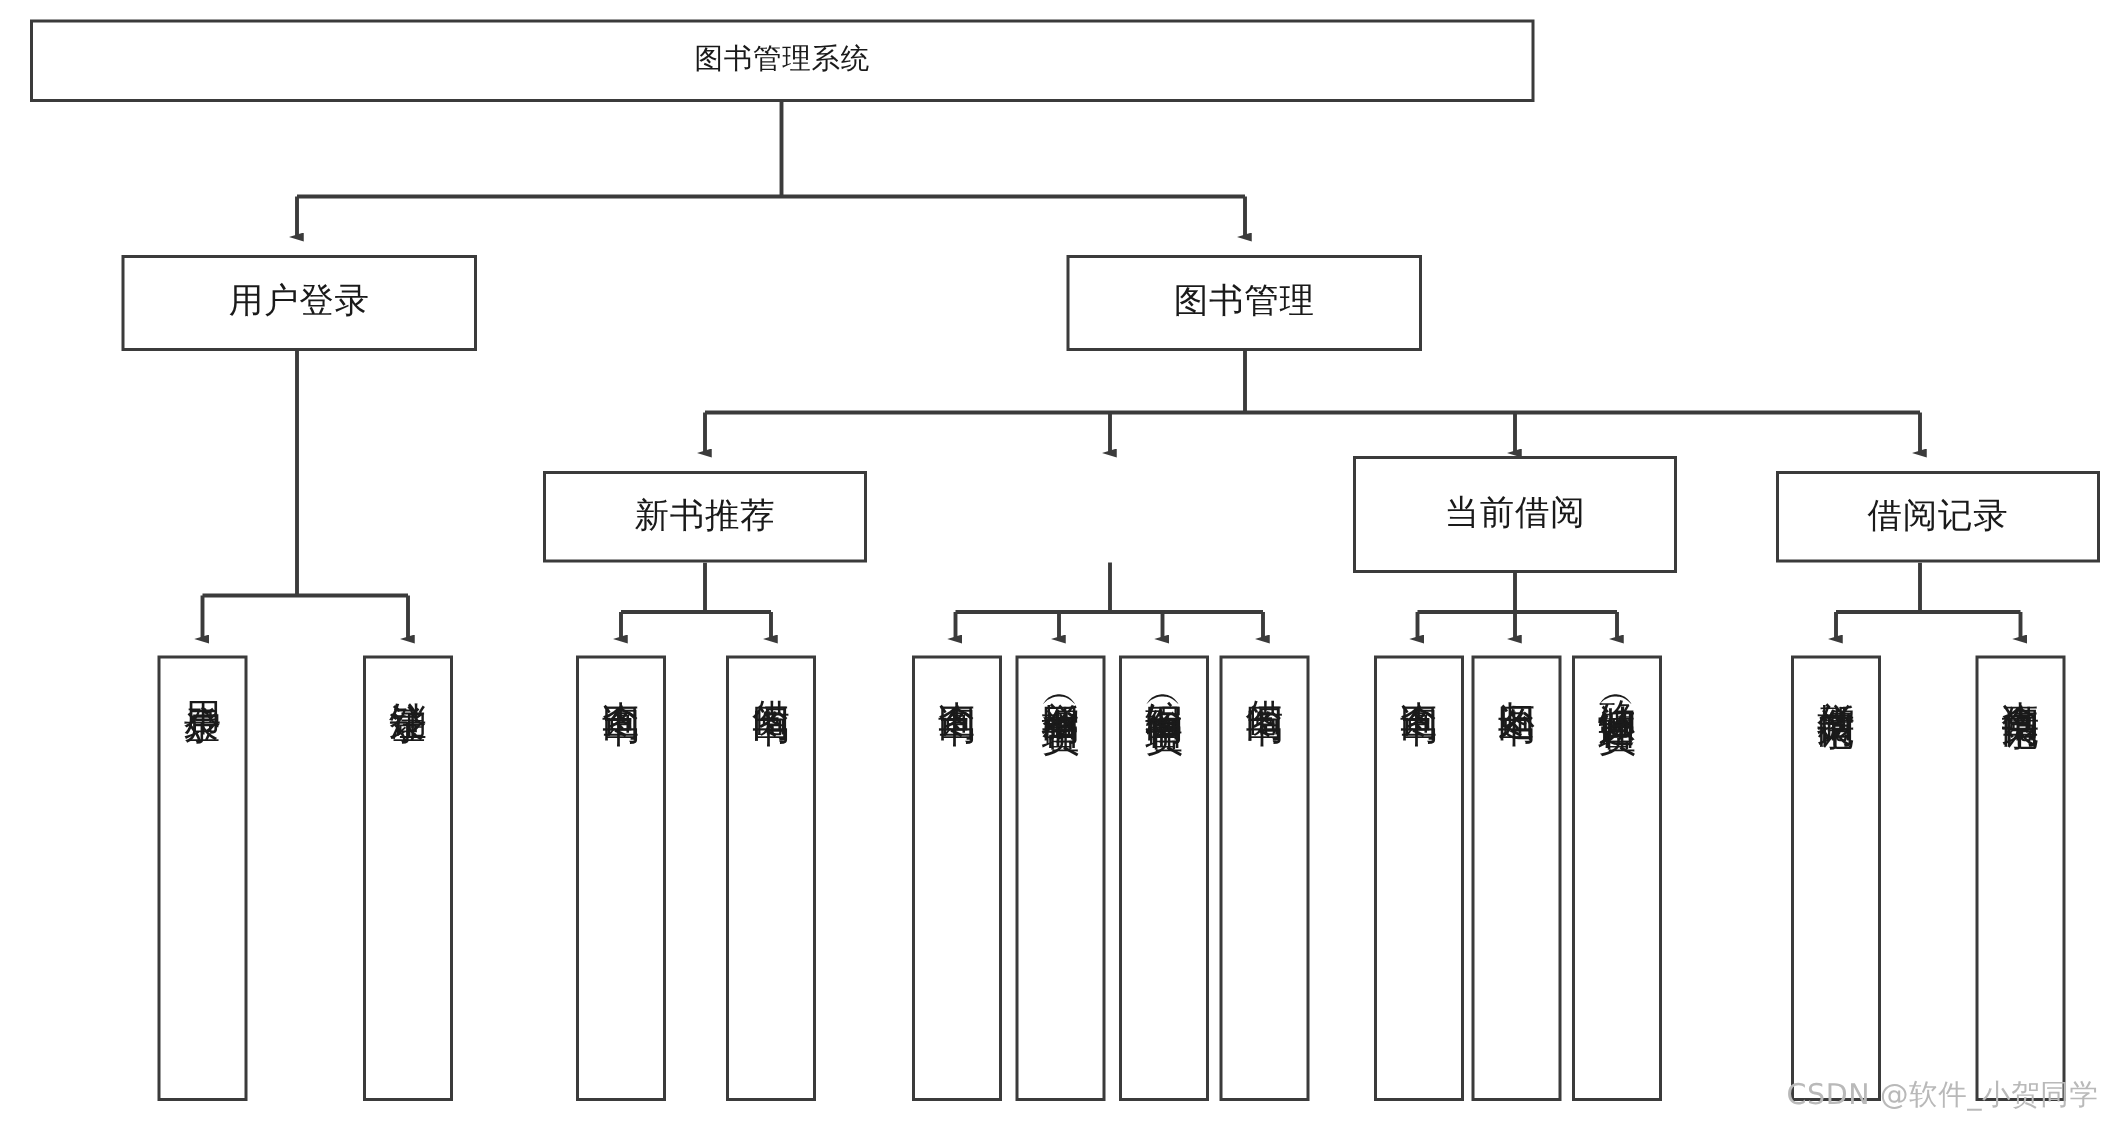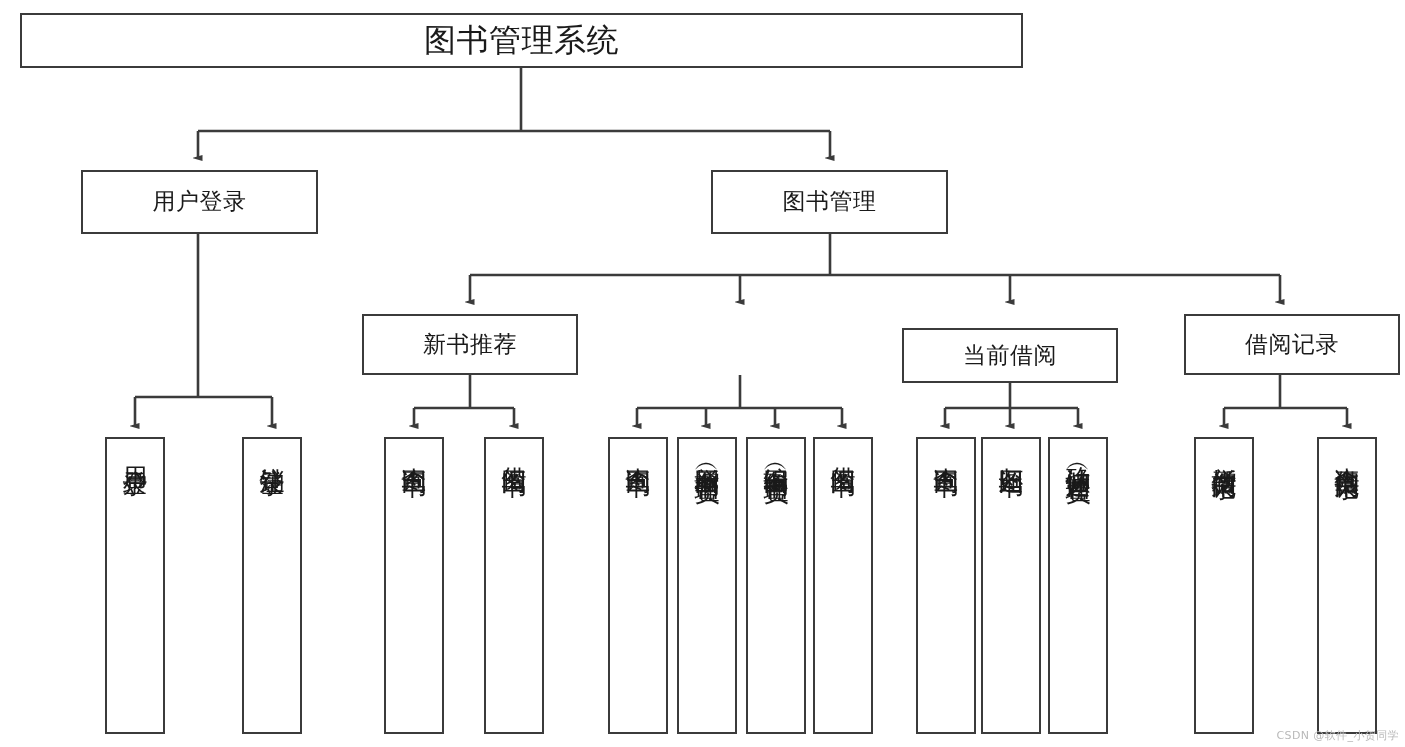--- a/index.html
+++ b/index.html
@@ -39,39 +39,40 @@
     display: block;
     text-align: center;
     line-height: 1.18;
     white-space: nowrap;
   }
   .node.horizontal .label {
     font-size: 23px;
     letter-spacing: 0.5px;
   }
   .node.root .label {
-    font-size: 32px;
+    font-size: 19px;
+    font-family: Liberation Mono, monospace;
   }
   .node.vertical {
     align-items: flex-start;
     padding-top: 8px;
   }
   .node.vertical .label {
     writing-mode: vertical-rl;
     text-orientation: upright;
     font-size: 25px;
     line-height: 1.0;
     letter-spacing: 2px;
     white-space: nowrap;
   }
   .watermark {
     position: absolute;
     right: 6px;
     bottom: 4px;
-    font-size: 11px;
+    font-size: 19px;
     color: #b9b9b9;
     letter-spacing: 0.4px;
     white-space: nowrap;
     font-family: "DejaVu Sans", "Liberation Sans", sans-serif;
   }
 </style>
 </head>
 <body>
 
 <div id="canvas">
@@ -133,21 +134,21 @@
   <div class="node horizontal" style="left:81px; top:170px; width:237px; height:64px;">
     <span class="label">用户登录</span>
   </div>
   <div class="node horizontal" style="left:362px; top:314px; width:216px; height:61px;">
     <span class="label">新书推荐</span>
   </div>
 
   <div class="node horizontal" style="left:711px; top:170px; width:237px; height:64px;">
     <span class="label">图书管理</span>
   </div>
-  <div class="node horizontal" style="left:902px; top:328px; width:216px; height:55px;">
+  <div class="node horizontal" style="left:902px; top:304px; width:216px; height:78px;">
     <span class="label">当前借阅</span>
   </div>
   <div class="node horizontal" style="left:1172px; top:314px; width:216px; height:61px;margin-left:12px;">
     <span class="label">借阅记录</span>
   </div>
 
   <div class="node vertical" style="left:105px; top:437px; width:60px; height:297px;">
     <span class="label">用户登录</span>
   </div>
   <div class="node vertical" style="left:242px; top:437px; width:60px; height:297px;">

